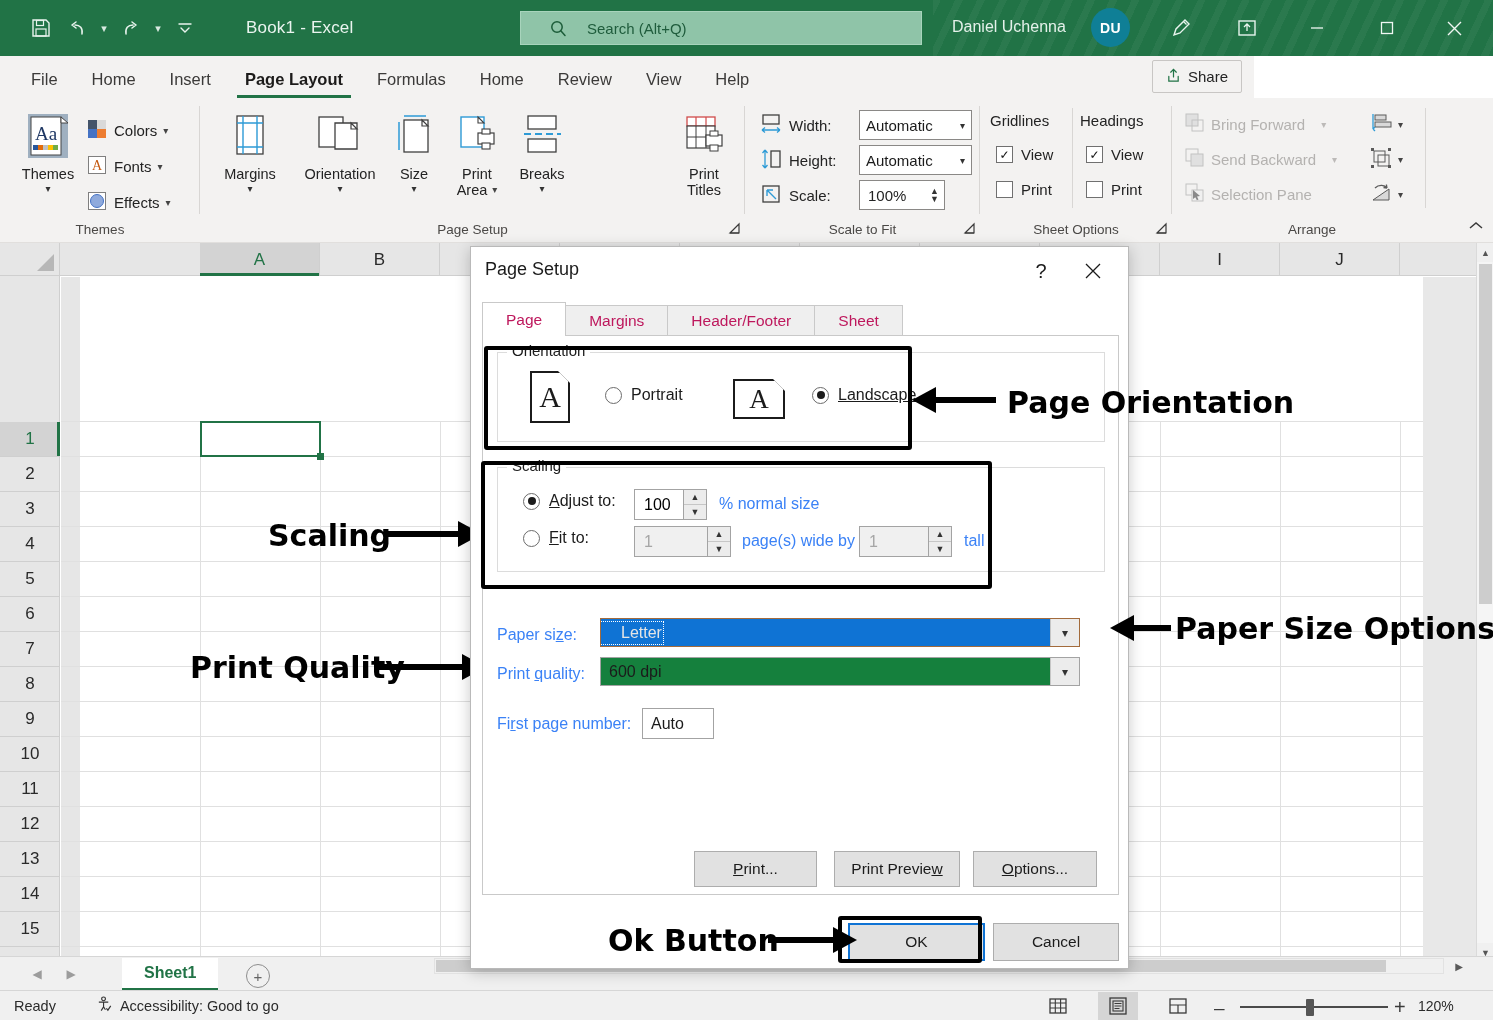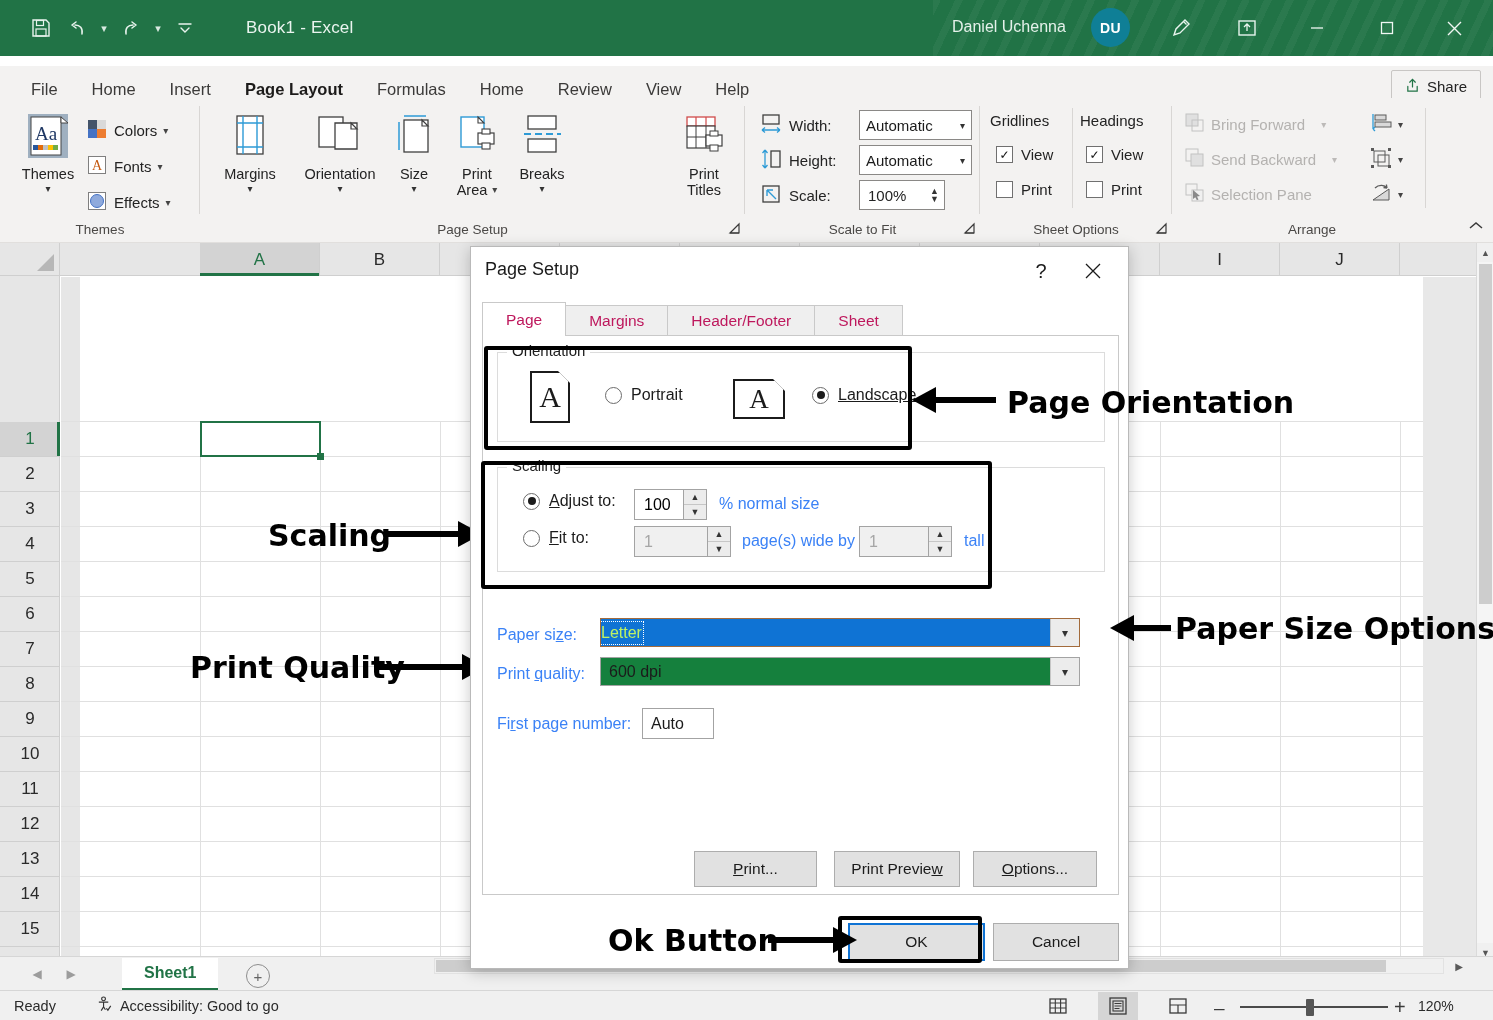--- a/index.html
+++ b/index.html
@@ -39,21 +39,21 @@
   .user-name { position:absolute; left:952px; top:18px; color:#e4f1ea; font-size:16px; z-index:2; white-space:nowrap;}
   .avatar {
     position:absolute; left:1091px; top:8px; width:39px; height:39px; border-radius:50%;
     background:#0f7f96; color:#fff; font-size:14px; display:flex; align-items:center; justify-content:center;
     font-weight:bold; letter-spacing:.5px; z-index:2;
   }
   .tb-icon { position:absolute; top:11px; width:34px; height:34px; display:flex; align-items:center; justify-content:center; color:#e9f4ee; z-index:2;}
   .win-btn { position:absolute; top:10px; width:46px; height:36px; display:flex; align-items:center; justify-content:center; color:#f0f7f3; z-index:2; }
 
   
-  .tabbar { position:absolute; left:0; top:56px; width:1493px; height:42px; background:#f3f2f1;margin-top:10px; }
+  .tabbar { position:absolute; left:0; top:56px; width:1254px; height:42px; background:#f3f2f1; }
   .tabs { display:flex; align-items:flex-end; height:42px; padding-left:14px; }
   .tab {
     padding:0 17px; height:38px; line-height:38px; font-size:16.5px; color:#3b3a39; white-space:nowrap;
   }
   .tab.active { color:#1c1b1a; font-weight:bold; position:relative; }
   .tab.active::after {
     content:""; position:absolute; left:9px; right:9px; bottom:0; height:3px; background:#217346;
   }
   .share-btn {
     position:absolute; right:12px; top:4px; height:33px; padding:0 13px;
@@ -186,21 +186,21 @@
   .spinbox.disabled { background:#f0f0f0; color:#a6a6a6; }
   .spinbox .sv { padding-left:9px; font-size:16px; }
   .spin-btns { display:flex; flex-direction:column; border-left:1px solid #a3a3a3; height:100%;}
   .spin-btns div { flex:1; width:22px; background:#ececec; display:flex; align-items:center; justify-content:center; font-size:9px; color:#333;}
   .spin-btns div:first-child { border-bottom:1px solid #c6c6c6;}
 
   .combo-lg { position:absolute; border:1px solid #a3a3a3; background:#15803d; display:flex; align-items:center; justify-content:space-between;}
   .combo-lg .cv { padding-left:8px; font-size:16px; color:#1b1b1b;}
   .combo-lg .carrow { width:29px; height:100%; background:#ececec; border-left:1px solid #c6c6c6; display:flex; align-items:center; justify-content:center; font-size:12px; color:#333;}
   .combo-lg.selected { background:#0f73d4; border:1px solid #a36b3c; }
-  .combo-lg.selected .cv { color:#bef264; outline:1px dotted #fff; outline-offset:1px; padding:1px 0 1px 0;text-align:right;}
+  .combo-lg.selected .cv { color:#e5e5e5; outline:1px dotted #fff; outline-offset:1px; padding:1px 0 1px 20px;text-align:right;}
 
   .textbox { position:absolute; border:1px solid #a3a3a3; background:#fff; display:flex; align-items:center; font-size:16px; color:#1b1b1b; padding-left:8px;}
 
   .dlg-btn {
     position:absolute; background:#e1e1e1; border:1px solid #adadad; display:flex; align-items:center;
     justify-content:center; font-size:15.5px; color:#1b1b1b;
   }
   .dlg-btn.default { border:2px solid #0f73d4; background:#e1e1e1; }
 
   
@@ -239,20 +239,29 @@
     </div>
     <div class="qat-caret">▾</div>
     <div class="qat-btn">
       <svg width="20" height="20" viewBox="0 0 20 20">
           <path d="M4 6h12M6 10l4 4 4-4" fill="none" stroke="#e8f3ed" stroke-width="1.4" stroke-linecap="round"></path>
         </svg>
     </div>
   </div>
   <div class="doc-title">Book1  -  Excel</div>
 
+  <div class="searchbox">
+    <span class="s-icon">
+      <svg width="19" height="19" viewBox="0 0 19 19">
+          <circle cx="8" cy="8" r="5.2" fill="none" stroke="#1c5c39" stroke-width="1.5"></circle>
+          <path d="M11.8 11.8 16 16.5" stroke="#1c5c39" stroke-width="1.5" stroke-linecap="round"></path>
+        </svg>
+    </span>
+    <span class="s-text">Search (Alt+Q)</span>
+  </div>
 
   <div class="user-name">Daniel Uchenna</div>
   <div class="avatar">DU</div>
 
   <div class="tb-icon" style="left:1163px;">
     <svg width="24" height="24" viewBox="0 0 24 24">
         <path d="M6 19l2-6 9-9 4 4-9 9z" fill="none" stroke="#e9f4ee" stroke-width="1.4"></path>
         <path d="M15.5 5.5l3 3" stroke="#e9f4ee" stroke-width="1.2"></path>
       </svg>
   </div>

